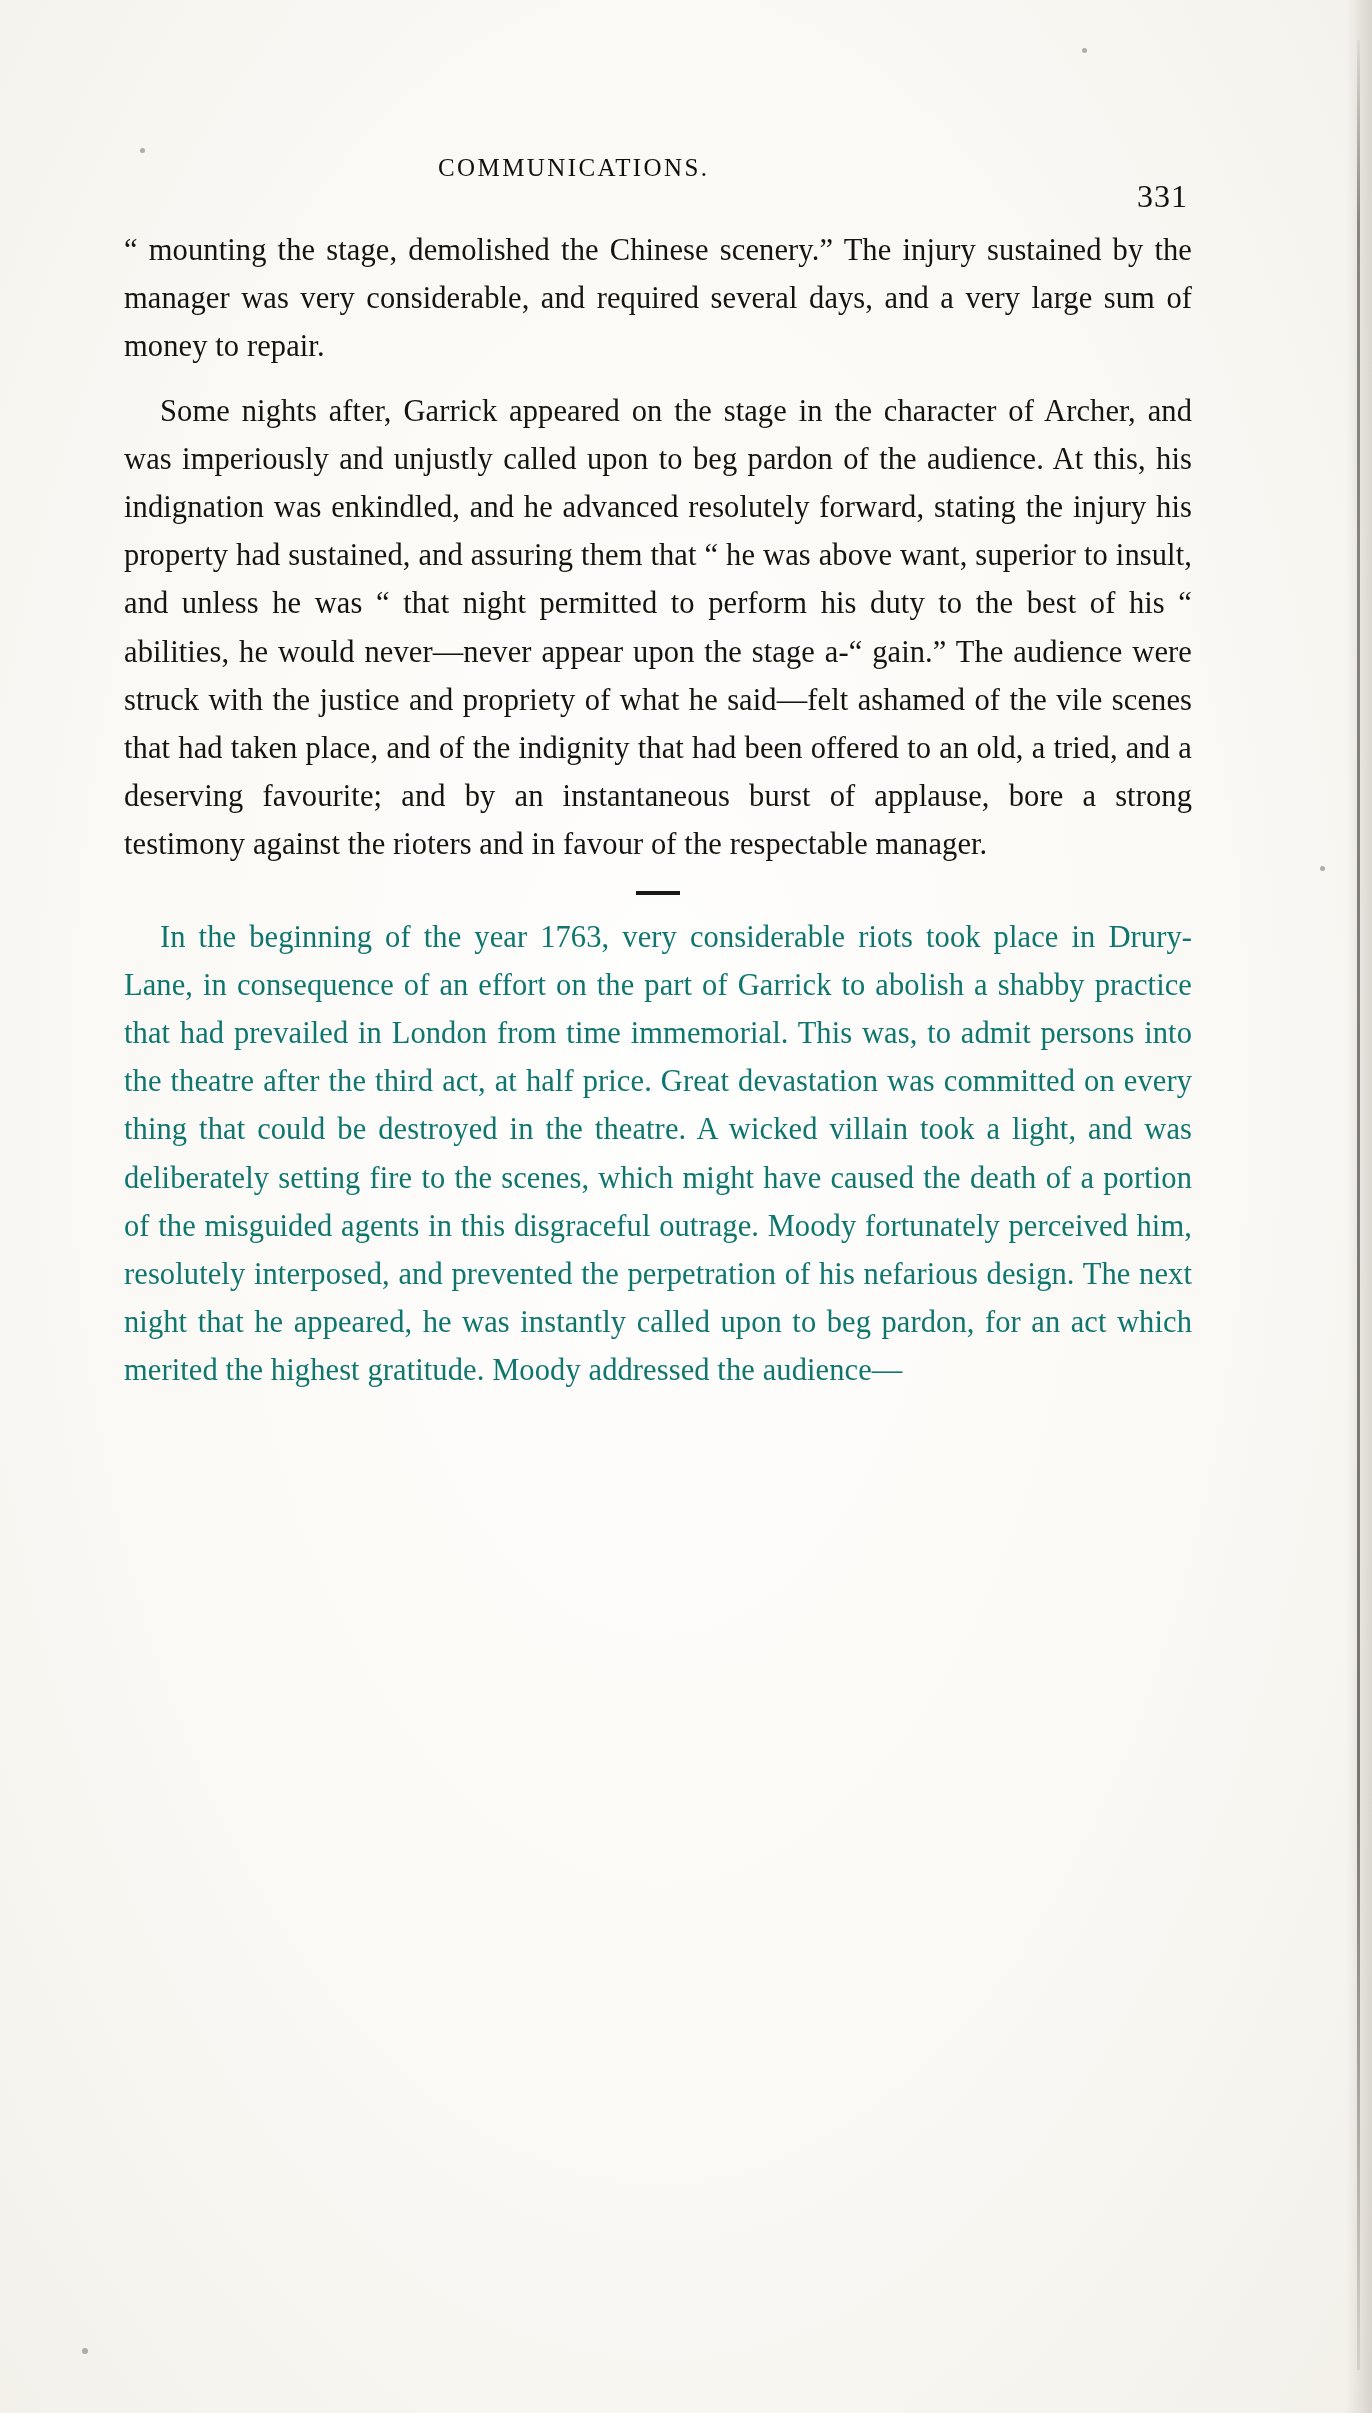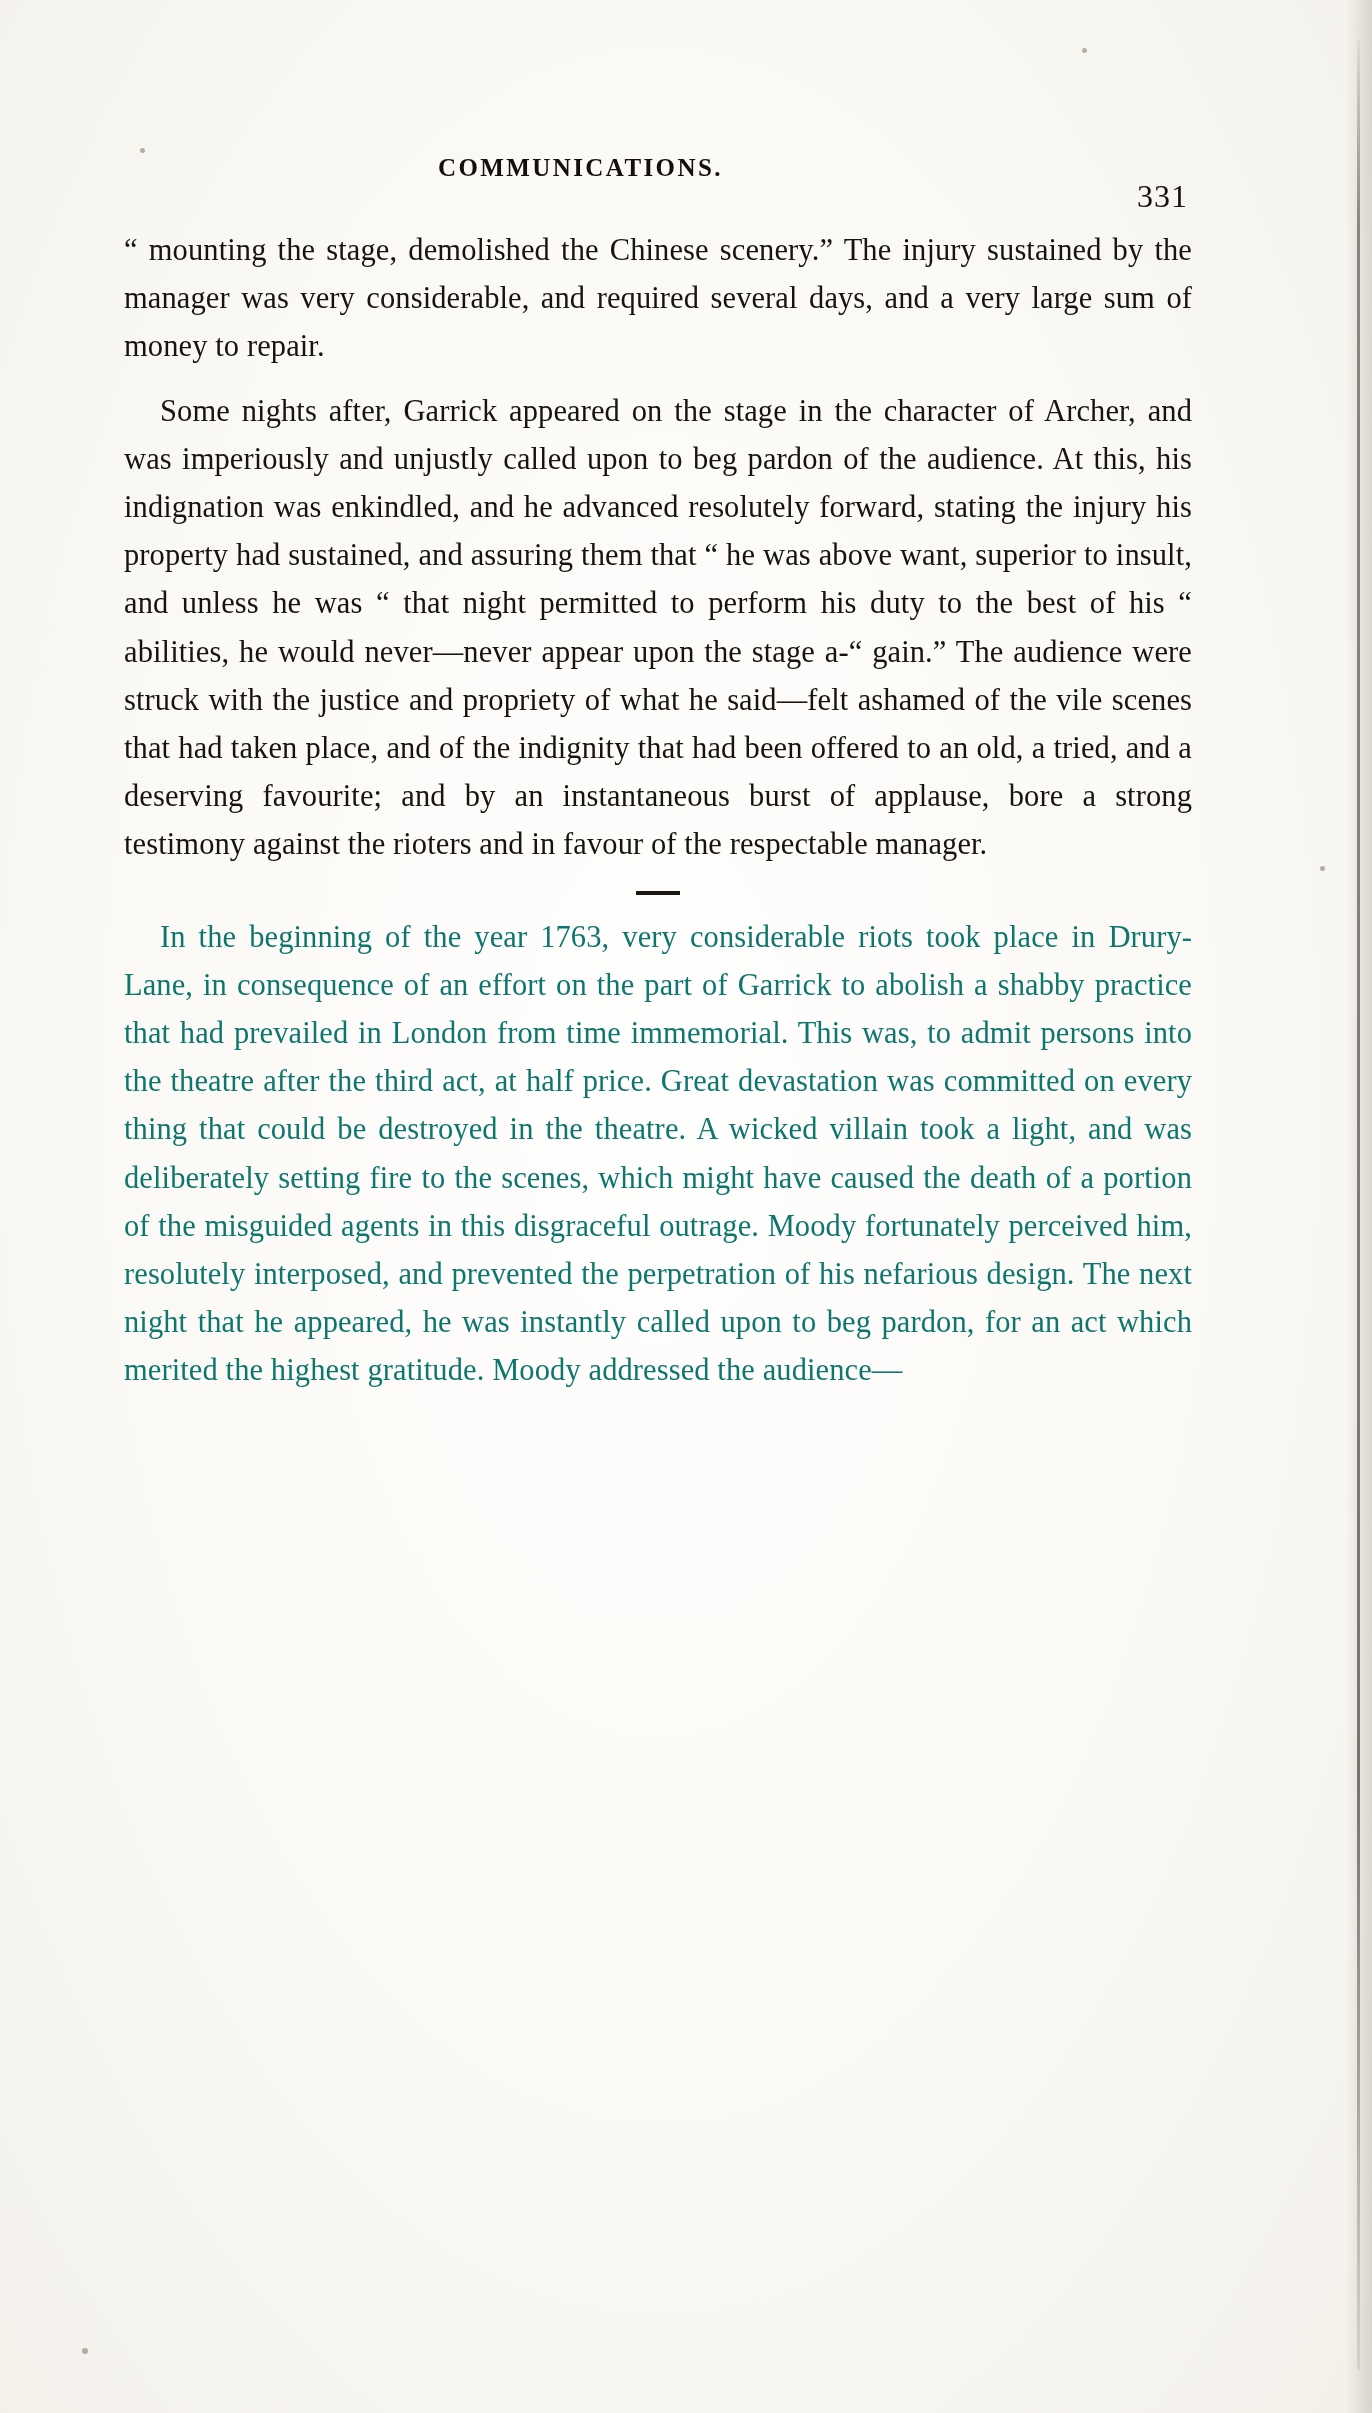--- a/index.html
+++ b/index.html
@@ -61,21 +61,21 @@
     position: relative;
     height: 42px;
     margin-bottom: 34px;
   }
   .head-title {
     position: absolute;
     left: 330px;
     top: 4px;
     font-size: 25px;
     letter-spacing: 2.4px;
-    font-weight: 700;
+    font-weight: 400;
     color: #120f0d;
   }
   .page-number {
     position: absolute;
     right: 20px;
     top: 0px;
     font-size: 32px;
     font-weight: 400;
     color: #141110;
     letter-spacing: 1px;

